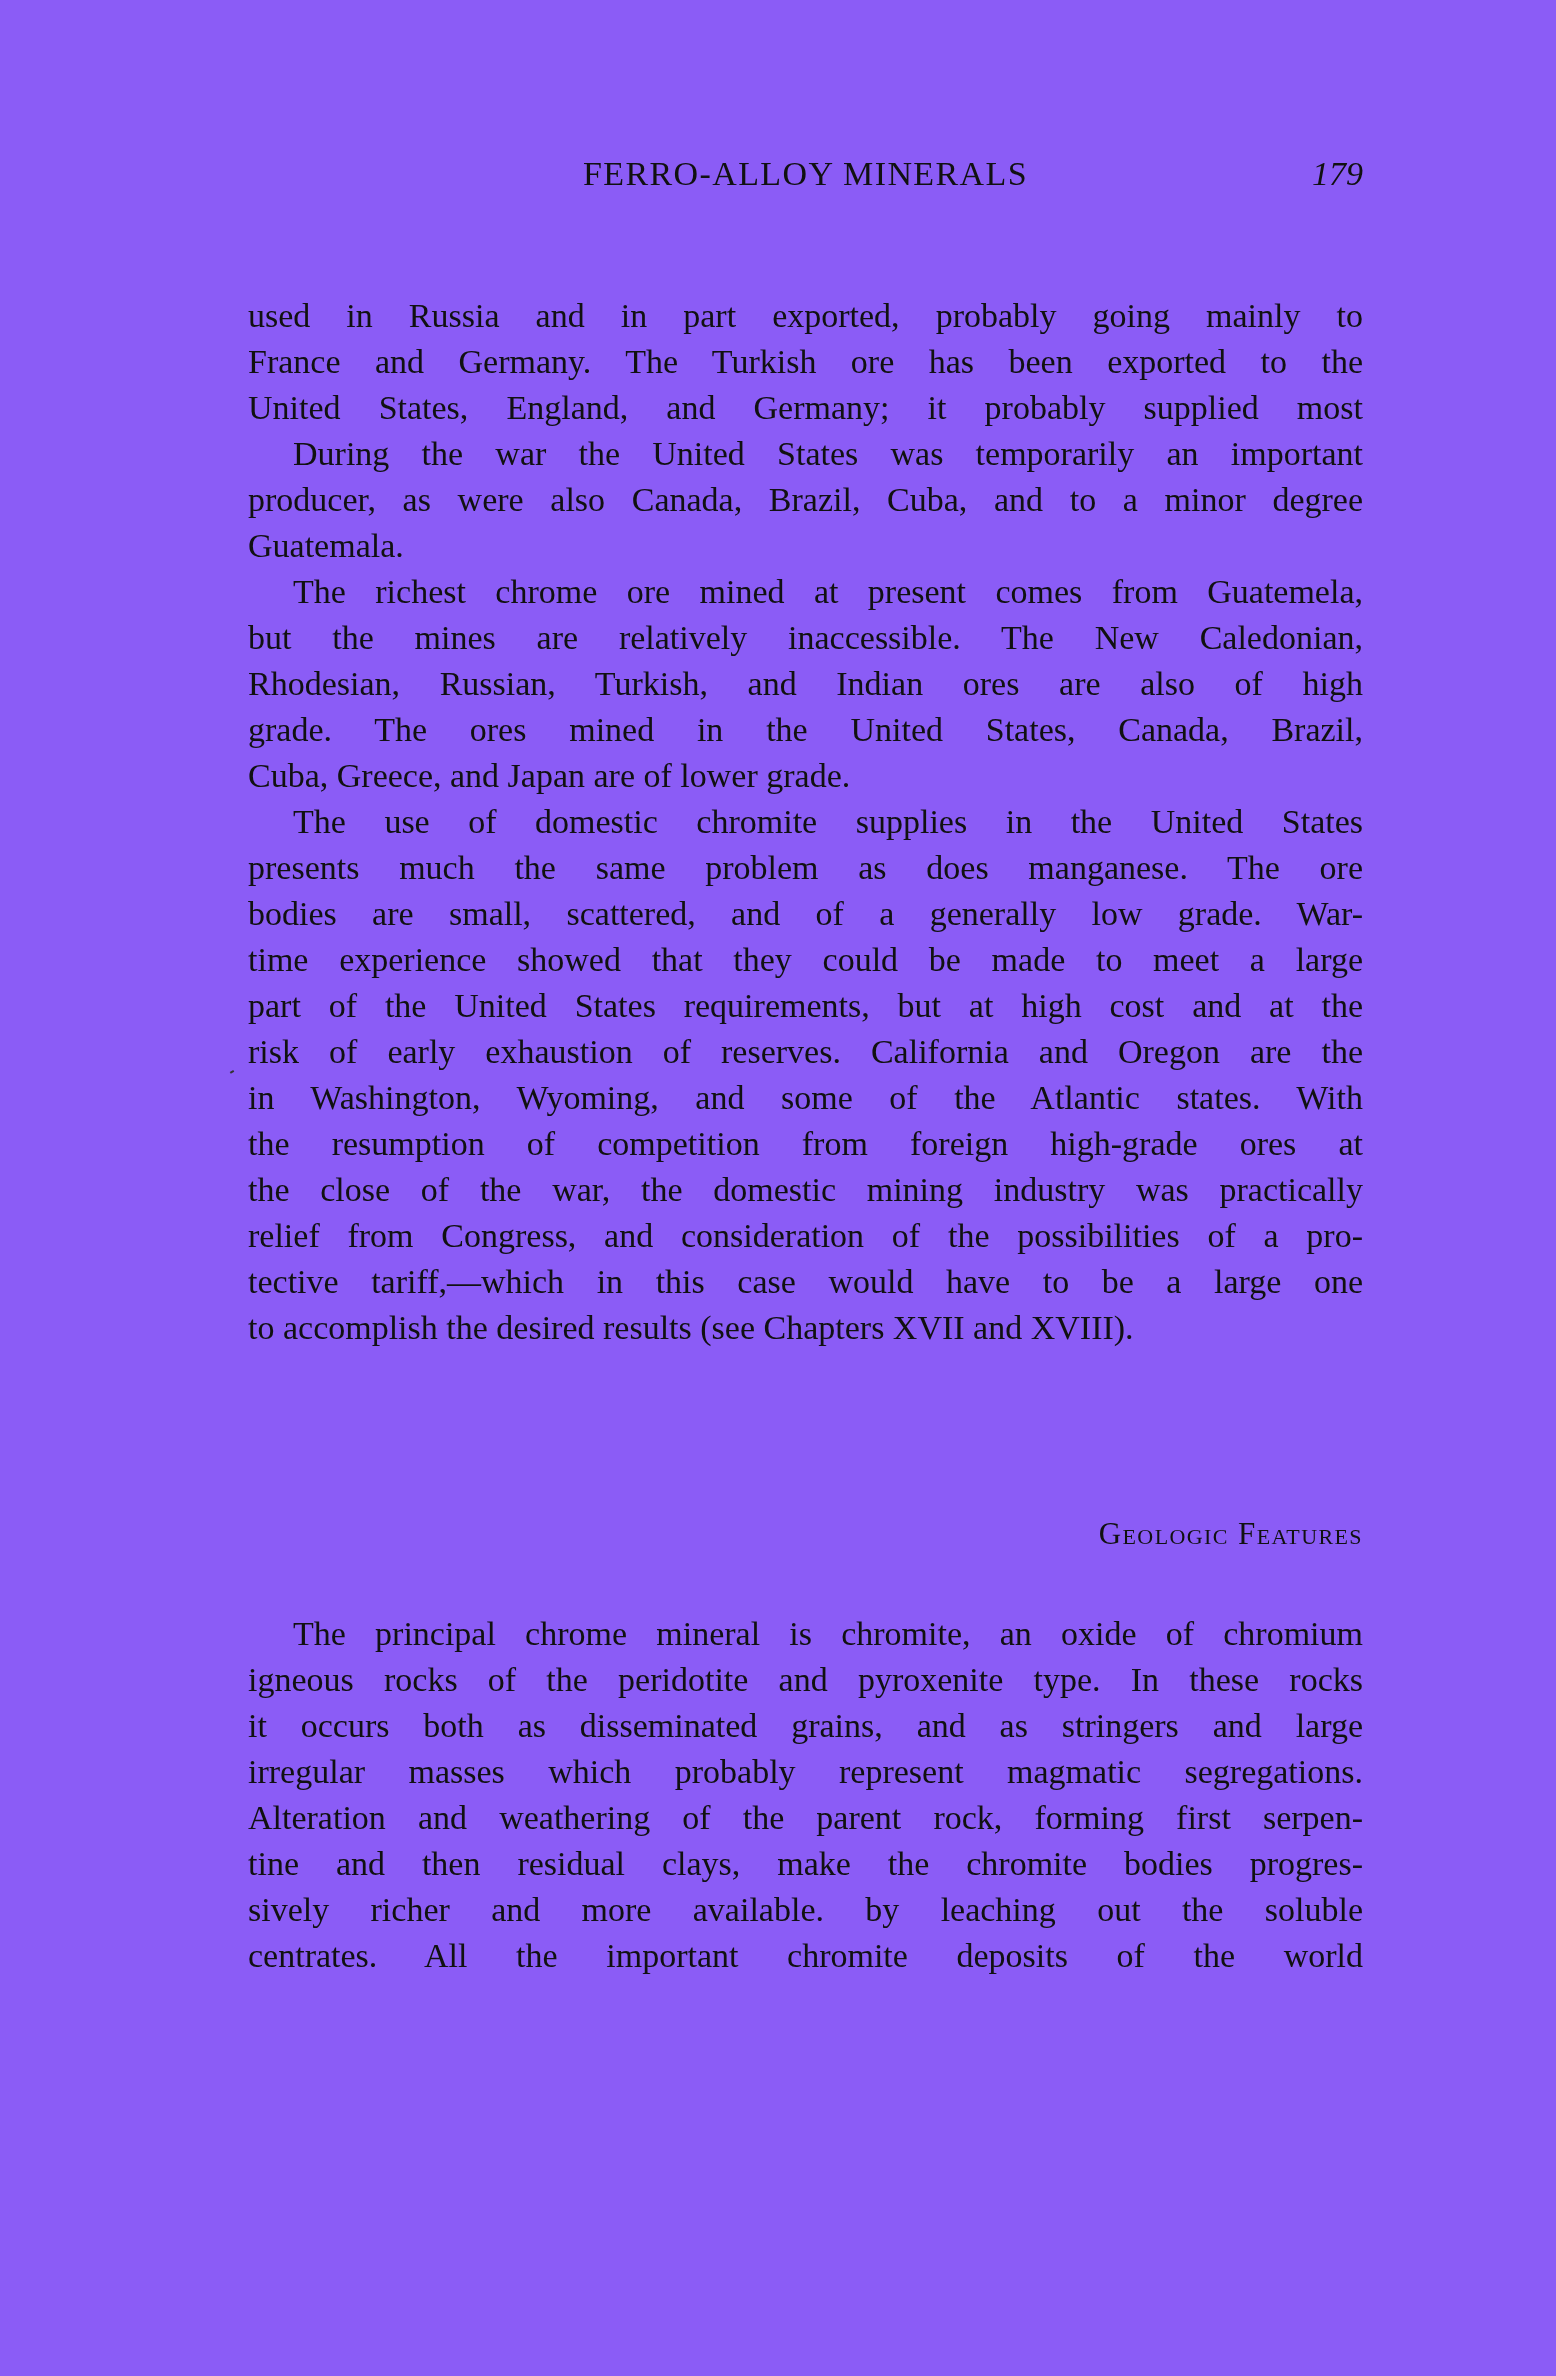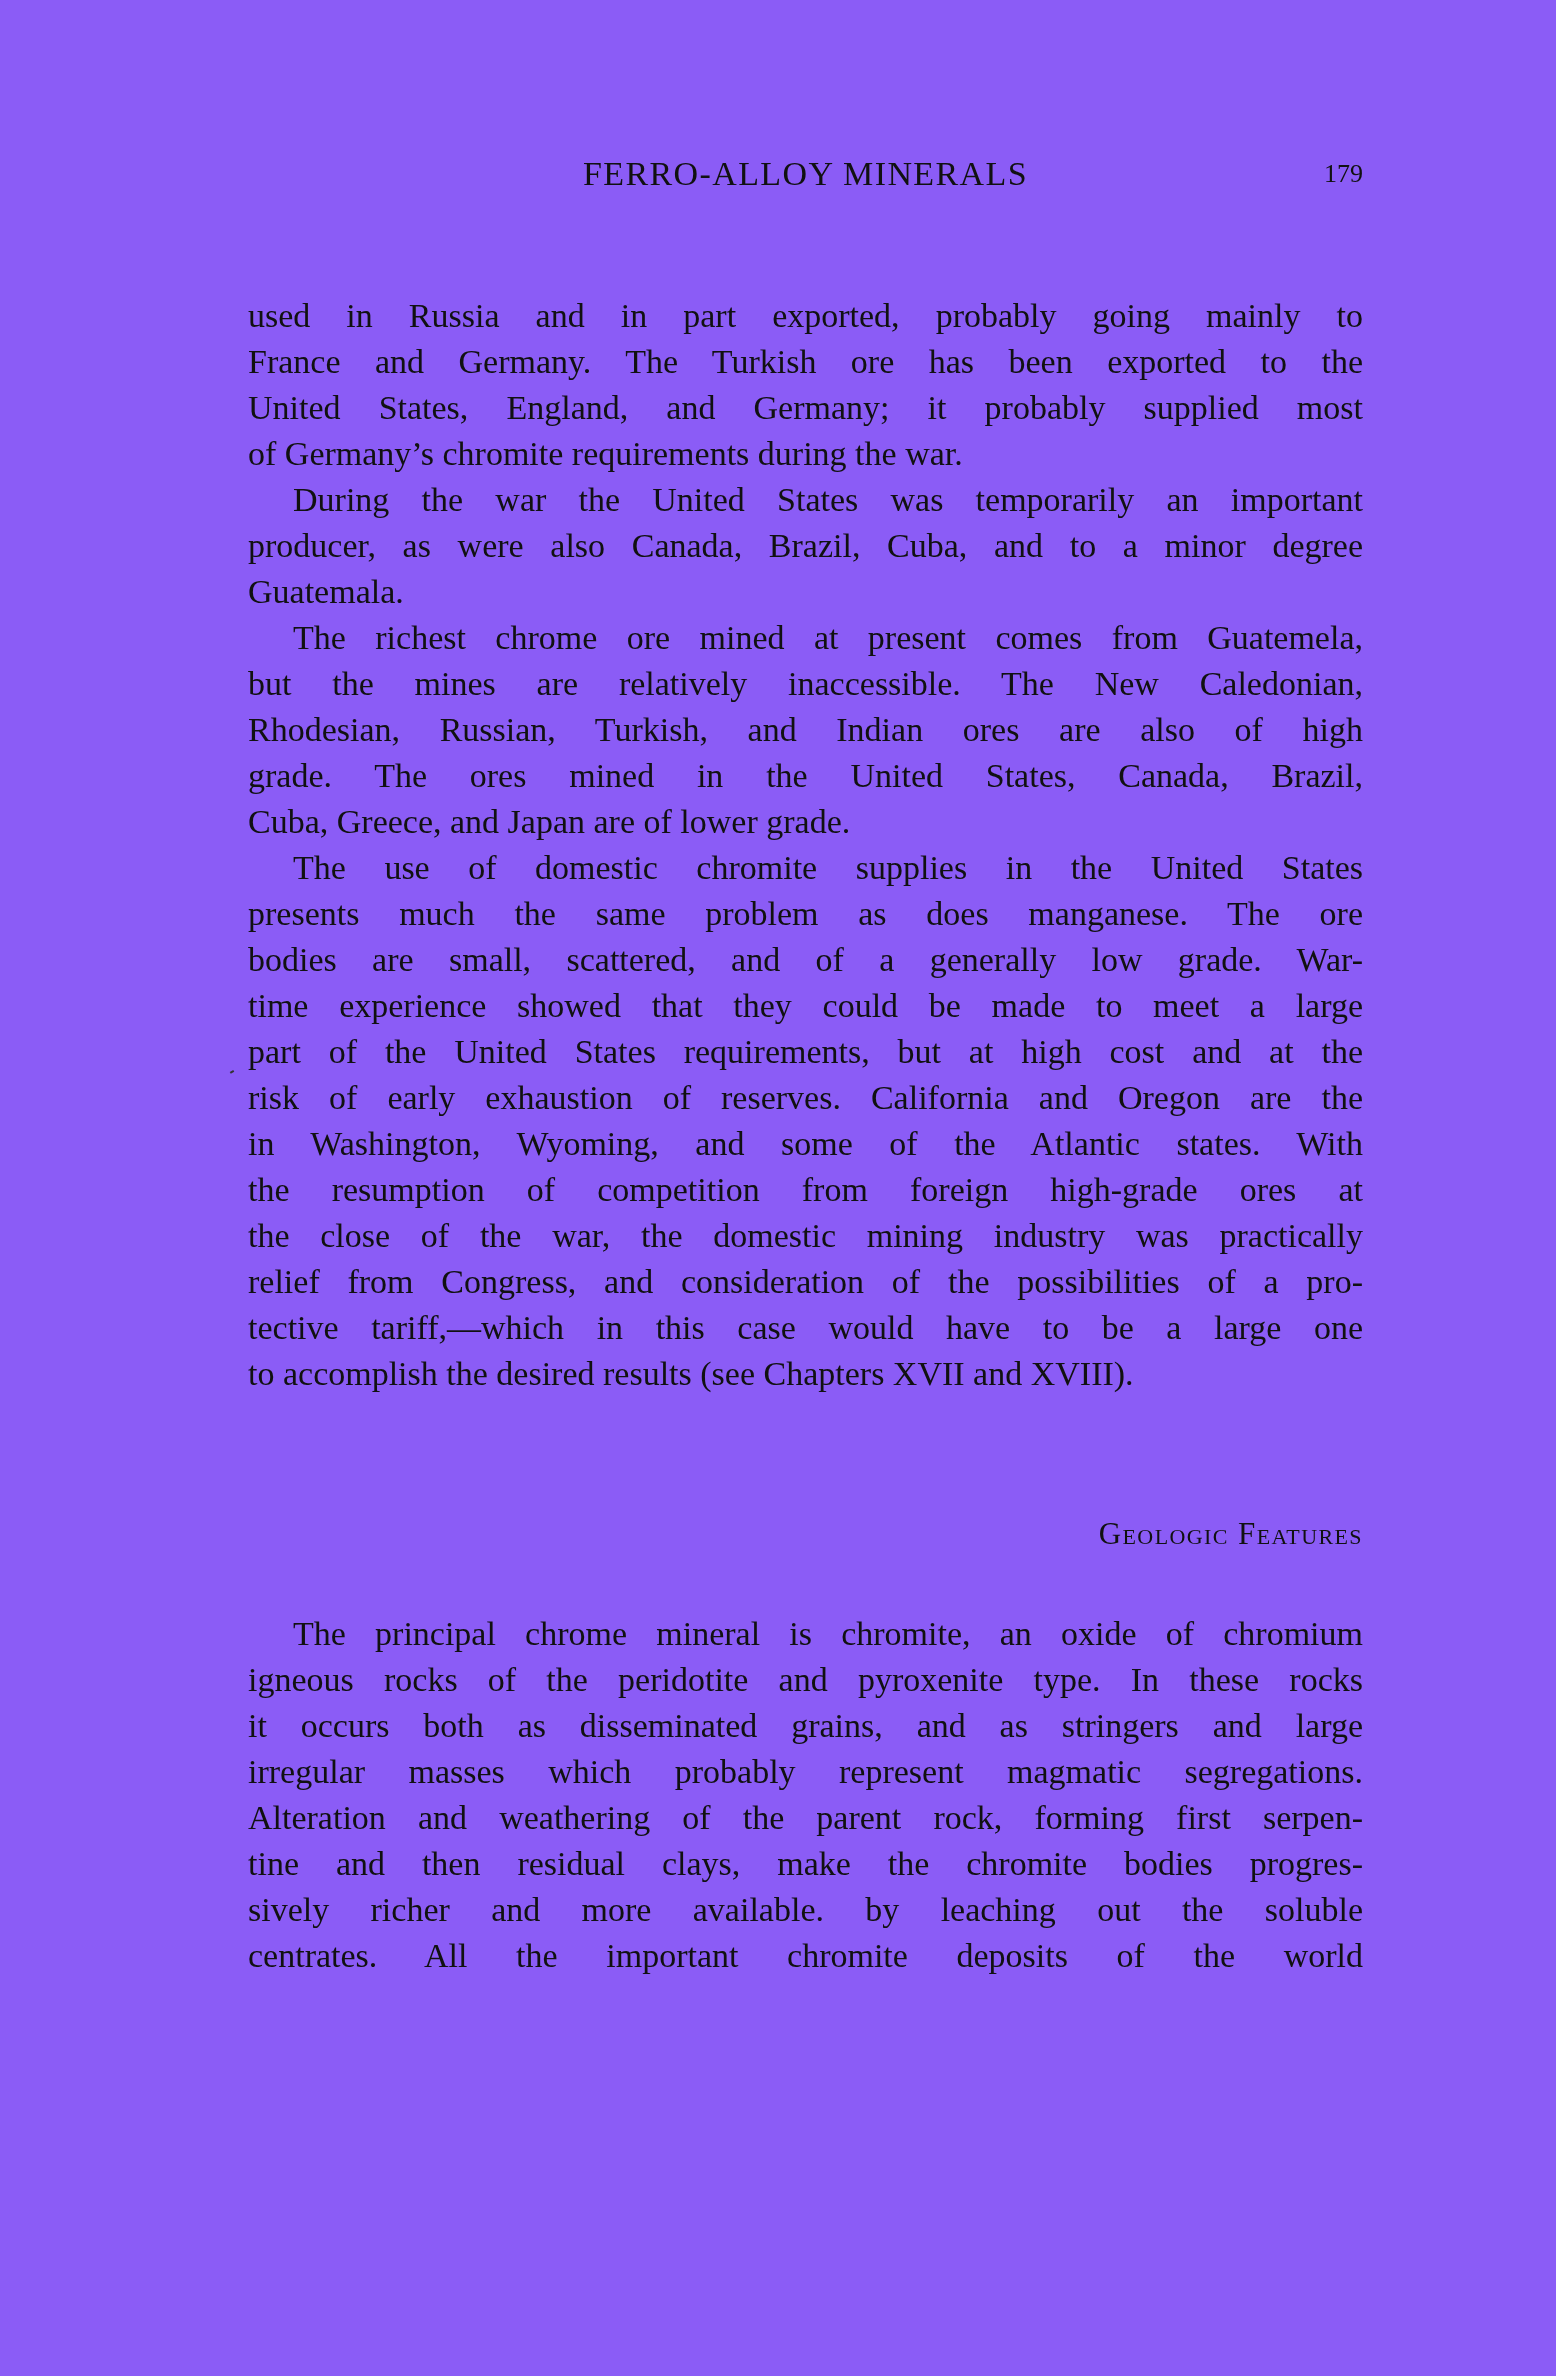--- a/index.html
+++ b/index.html
@@ -37,22 +37,23 @@
     text-align: center;
     font-family: "Liberation Serif", serif;
     font-size: 34px;
     letter-spacing: 1.4px;
     line-height: 47px;
   }
   .page-number {
     position: absolute;
     right: 0;
     font-family: "Liberation Serif", serif;
-    font-size: 26px;
+    font-size: 34px;
     line-height: 47px;
+    font-style: italic;
   }
   .block {
     position: absolute;
     left: 248px;
     width: 1115px;
     margin-top: 28px;
   }
   .line {
     display: block;
     height: 46px;
@@ -100,21 +101,20 @@
 
   <div class="running-head">
     <span class="running-title">FERRO-ALLOY MINERALS</span>
     <span class="page-number">179</span>
   </div>
 
   <div class="block" id="section1">
       <span class="line">used in Russia and in part exported, probably going mainly to</span>
       <span class="line">France and Germany.  The Turkish ore has been exported to the</span>
       <span class="line">United States, England, and Germany; it probably supplied most</span>
-      <span class="line last">of Germany’s chromite requirements during the war.</span>
       <span class="line indent">During the war the United States was temporarily an important</span>
       <span class="line">producer, as were also Canada, Brazil, Cuba, and to a minor degree</span>
       <span class="line last">Guatemala.</span>
       <span class="line indent">The richest chrome ore mined at present comes from Guatemela,</span>
       <span class="line">but the mines are relatively inaccessible.  The New Caledonian,</span>
       <span class="line">Rhodesian, Russian, Turkish, and Indian ores are also of high</span>
       <span class="line">grade.  The ores mined in the United States, Canada, Brazil,</span>
       <span class="line last">Cuba, Greece, and Japan are of lower grade.</span>
       <span class="line indent">The use of domestic chromite supplies in the United States</span>
       <span class="line">presents much the same problem as does manganese.  The ore</span>

